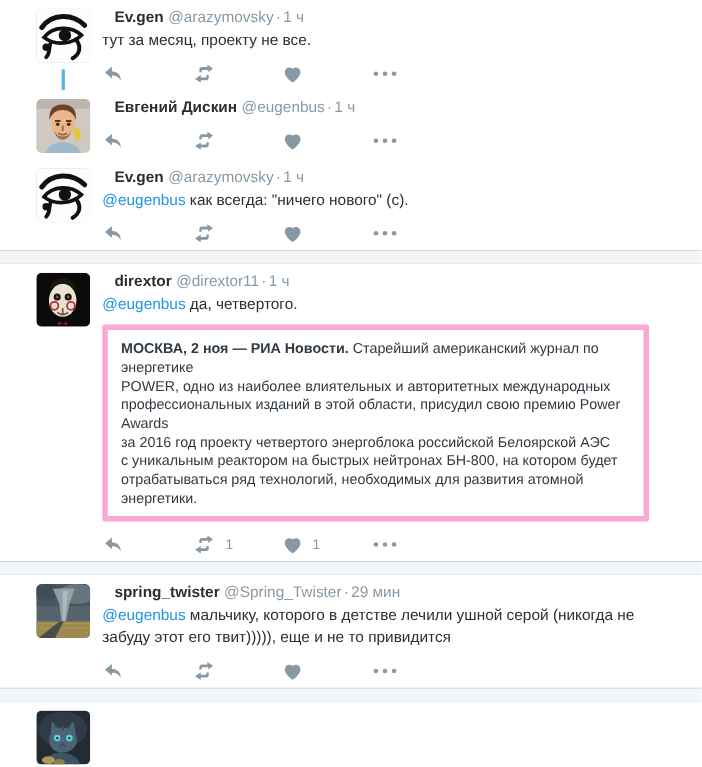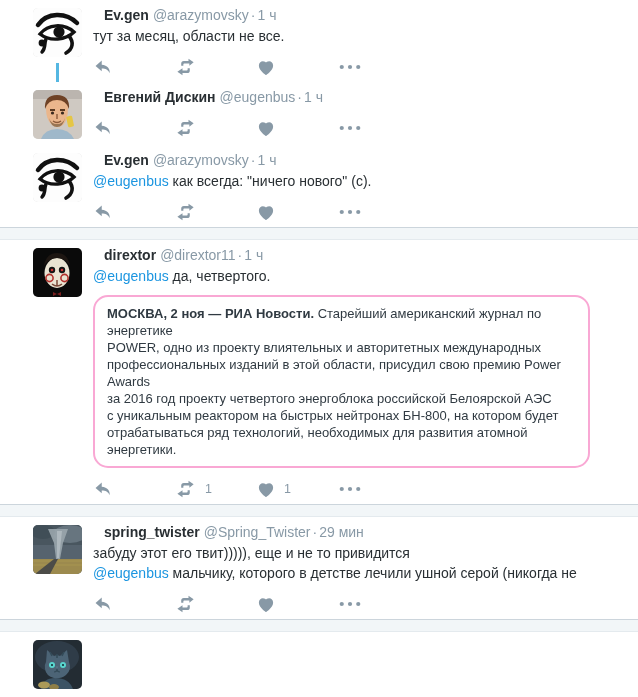--- a/index.html
+++ b/index.html
@@ -13,21 +13,21 @@
   .avatar svg{display:block;width:100%;height:100%;}
   .thread-line{position:absolute;left:56px;top:63px;bottom:0;width:3px;background:#55b7e2;}
   .content{margin-left:11px;flex:1;min-width:0;padding-right:10px;}
   .hdr{font-size:14px;line-height:19px;color:#8899a6;white-space:nowrap;padding-left:11px;}
   .hdr .name{font-weight:bold;color:#292f33;margin-right:4px;}
   .hdr .sep{margin:0 2px;}
   .body{font-size:14px;line-height:20px;color:#292f33;margin-top:1px;}
   .body .line{min-height:20px;}
   .blue{color:#1b95e0;cursor:pointer;}
   .quote{
-    margin:9px 24px 3px 0;border:2px solid #f9a8d4;border-radius:15px;
+    margin:9px 24px 3px 0;border:5px solid #f9a8d4;border-radius:2px;
     padding:8px 12px;font-size:13px;line-height:17px;color:#303a42;background:#fff;
   }
   .quote b{font-weight:bold;}
   .actions{display:flex;align-items:center;margin-top:12px;height:18px;color:#8899a6;}
   .action{display:flex;align-items:center;width:82px;cursor:pointer;}
   .action:last-child{width:auto;}
   .action svg{display:block;fill:#8899a6;}
   .count{font-size:12.5px;margin-left:9px;color:#8899a6;}
   .divider{height:11px;background:#f2f6f8;border-top:1px solid #ccd5dc;border-bottom:1px solid #e4eaee;}
 </style>
@@ -44,21 +44,21 @@
           <circle cx="26" cy="24" r="5.6" fill="#111"></circle>
           <circle cx="9" cy="35" r="3.4" fill="#111"></circle>
           <path d="M13 31 C11 36 13 40 9 44" stroke="#111" stroke-width="3.4" fill="none" stroke-linecap="round"></path>
           <path d="M36 28 C41 34 40 41 33 45" stroke="#111" stroke-width="3.6" fill="none" stroke-linecap="round"></path>
         </svg>
       </div>
       <div class="thread-line"></div>
       <div class="content">
         <div class="hdr"><span class="name">Ev.gen</span><span class="handle">@arazymovsky</span><span class="sep">·</span><span class="time">1 ч</span></div>
         <div class="body">
-          <div class="line"><span>тут за месяц, области не все.</span></div>
+          <div class="line"><span>тут за месяц, проекту не все.</span></div>
         </div>
         <div class="actions">
           <div class="action">
             <span>
               <svg width="19" height="17" viewBox="0 0 24 22">
                 <path d="M11 2 L3 9 L11 16 V12.4 C16 12.4 19.4 14 21.3 18.6 C21.8 12.8 18.6 8.4 11 7.6 Z"></path>
               </svg>
             </span>
           </div>
           <div class="action">
@@ -211,21 +211,21 @@
           <path d="M20 44 l4 2 4 -2 v4 l-4 -2 -4 2 z" fill="#7a1f1f"></path>
         </svg>
       </div>
       <div class="content">
         <div class="hdr"><span class="name">dirextor</span><span class="handle">@dirextor11</span><span class="sep">·</span><span class="time">1 ч</span></div>
         <div class="body">
           <div class="line"><span class="blue">@eugenbus</span><span> да, четвертого.</span></div>
         </div>
         <div class="quote">
           <div><b>МОСКВА, 2 ноя — РИА Новости.</b><span> Старейший американский журнал по энергетике</span></div>
-          <div><span>POWER, одно из проекту влиятельных и авторитетных международных</span></div>
+          <div><span>POWER, одно из наиболее влиятельных и авторитетных международных</span></div>
           <div><span>профессиональных изданий в этой области, присудил свою премию Power Awards</span></div>
           <div><span>за 2016 год проекту четвертого энергоблока российской Белоярской АЭС</span></div>
           <div><span>с уникальным реактором на быстрых нейтронах БН-800, на котором будет</span></div>
           <div><span>отрабатываться ряд технологий, необходимых для развития атомной энергетики.</span></div>
         </div>
         <div class="actions">
           <div class="action">
             <span>
               <svg width="19" height="17" viewBox="0 0 24 22">
                 <path d="M11 2 L3 9 L11 16 V12.4 C16 12.4 19.4 14 21.3 18.6 C21.8 12.8 18.6 8.4 11 7.6 Z"></path>
@@ -272,22 +272,22 @@
           <path d="M15 4 L35 4 L30 18 L27 34 L23 34 L21 18 Z" fill="#9aa6ad" opacity="0.9"></path>
           <path d="M24 6 L29 6 L26 33 L24 33 Z" fill="#b7c0c6" opacity="0.75"></path>
           <path d="M0 34 h49 v15 h-49 z" fill="#9c8a4e"></path>
           <path d="M0 36 h49 M0 40 h49" stroke="#b2a055" stroke-width="1.2" opacity="0.6"></path>
           <path d="M2 49 L17 49 L25 34 L21 34 Z" fill="#4c4c48"></path>
         </svg>
       </div>
       <div class="content">
         <div class="hdr"><span class="name">spring_twister</span><span class="handle">@Spring_Twister</span><span class="sep">·</span><span class="time">29 мин</span></div>
         <div class="body">
+          <div class="line"><span class="blue">@eugenbus</span><span> мальчику, которого в детстве лечили ушной серой (никогда не</span></div>
           <div class="line"><span>забуду этот его твит))))), еще и не то привидится</span></div>
-          <div class="line"><span class="blue">@eugenbus</span><span> мальчику, которого в детстве лечили ушной серой (никогда не</span></div>
         </div>
         <div class="actions">
           <div class="action">
             <span>
               <svg width="19" height="17" viewBox="0 0 24 22">
                 <path d="M11 2 L3 9 L11 16 V12.4 C16 12.4 19.4 14 21.3 18.6 C21.8 12.8 18.6 8.4 11 7.6 Z"></path>
               </svg>
             </span>
           </div>
           <div class="action">

